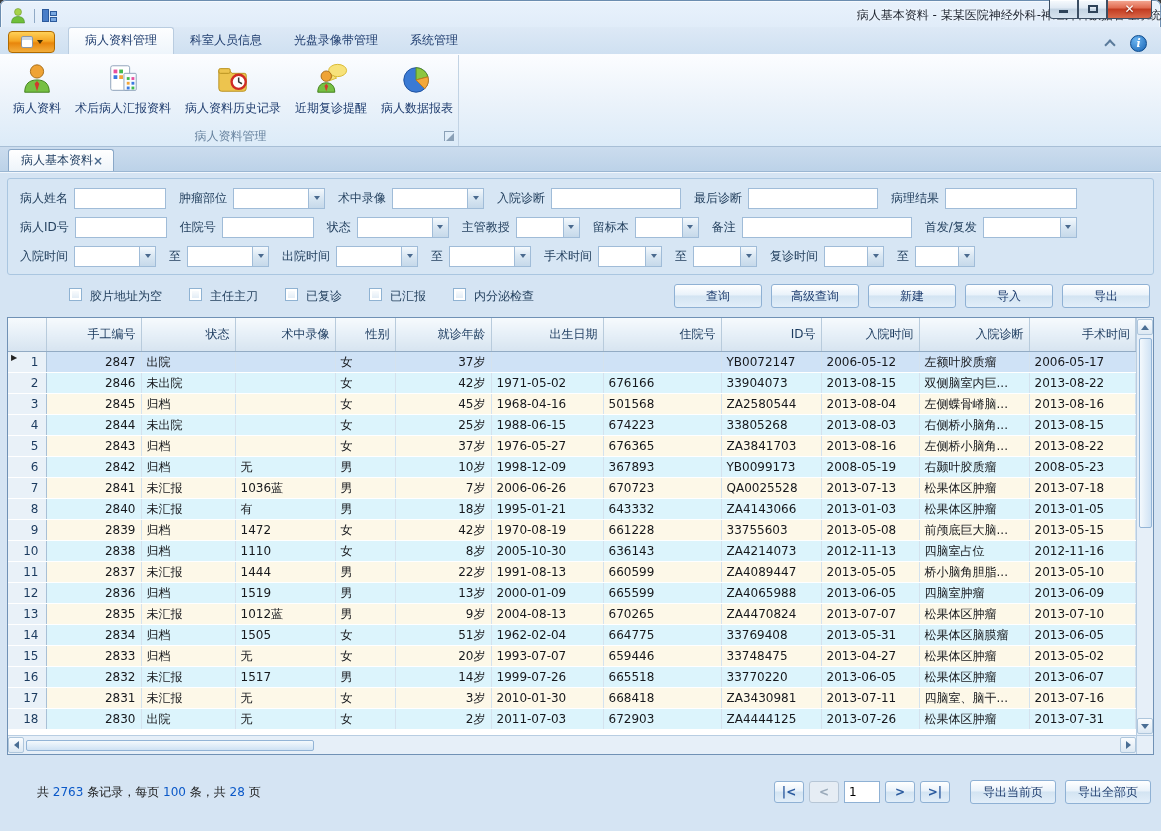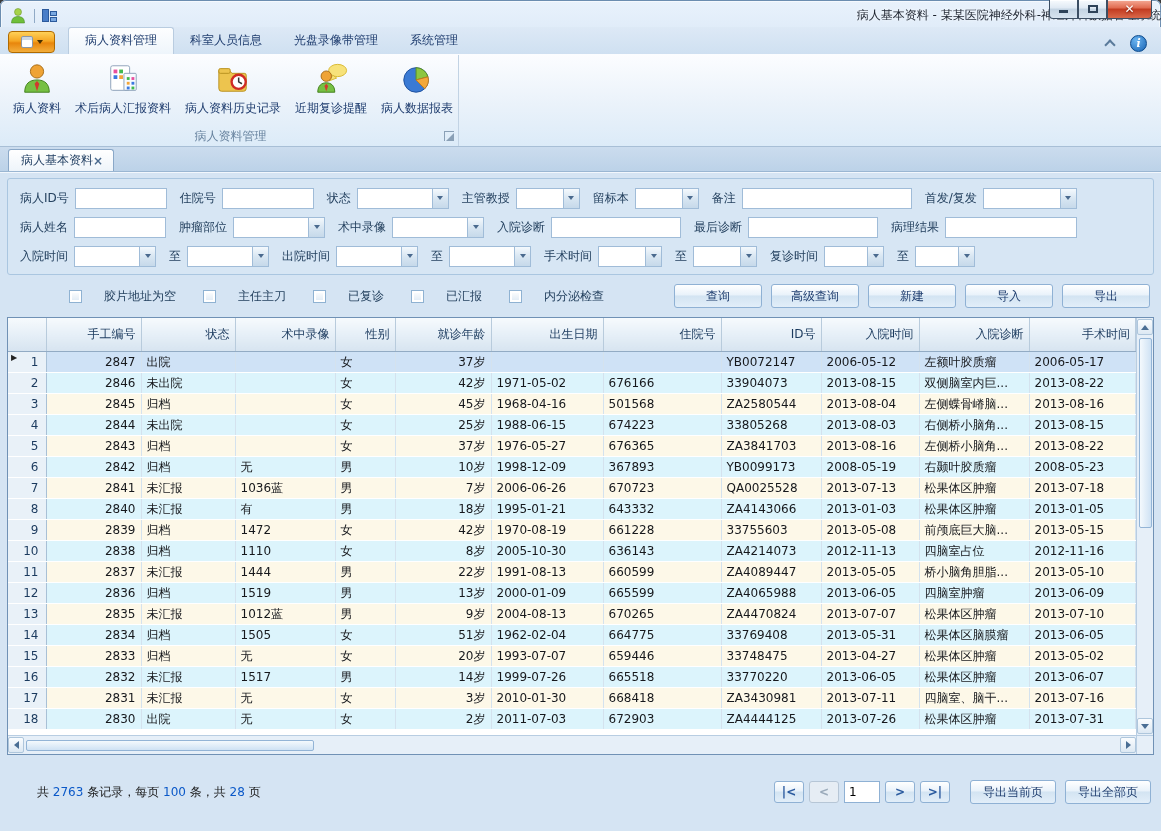--- a/index.html
+++ b/index.html
@@ -59,21 +59,21 @@
 .f-row{display:flex;align-items:center;height:22px}
 .f-label{color:#24415f;margin-right:6px;white-space:nowrap}
 .f-item{margin-right:13px}
 .tbox{height:21px;border:1px solid #a0bcd8;background:#fff;padding:0 4px;font:inherit;color:#222}
 .combo{display:flex;height:21px;border:1px solid #a0bcd8;background:#fff}
 .cfill{flex:1}
 .cbtn{width:16px;background:linear-gradient(#f4f9fd,#d8e6f2 50%,#c6d9ea);border-left:1px solid #a0bcd8;display:flex;align-items:center;justify-content:center}
 .cbtn::after{content:'';border-left:3.5px solid transparent;border-right:3.5px solid transparent;border-top:4px solid #4a6a8e}
 .toolbar-row{flex:0 0 42px;display:flex;align-items:center;justify-content:space-between;padding:0 4px 0 62px}
 .cb-group{display:flex;gap:27px}
-.cb-wrap{display:flex;align-items:center;gap:22px;color:#24415f}
+.cb-wrap{display:flex;gap:8px;color:#24415f}
 .cb{width:13px;height:13px;border:1px solid #8fb2d2;background:linear-gradient(#ffffff,#dde9f4);box-shadow:inset 0 0 0 2px #fff}
 .btn-group{display:flex;gap:9px}
 .btn3d{min-width:88px;height:24px;border:1px solid #8fb1d4;border-radius:3px;color:#1d3c6e;font:inherit;padding:0 10px;
  display:flex;align-items:center;justify-content:center;background:linear-gradient(#ffffff,#e9f2fa 45%,#d3e4f2 50%,#e2eef9)}
 
 .grid-wrap{flex:0 0 438px;border:1px solid #7091b5;background:#fff;display:flex;flex-direction:column;min-height:0}
 .grid-main{flex:1;display:flex;overflow:hidden}
 .table-zone{flex:1;overflow:hidden}
 table{border-collapse:collapse;table-layout:fixed;width:100%}
 th{height:22px;background:linear-gradient(#f6fafd,#e3edf6 60%,#d7e4f0);color:#1b3a5e;font-weight:normal;text-align:right;
@@ -228,20 +228,40 @@
     <div class="doc-tab">
       <span>病人基本资料</span>
       <span class="tab-close">×</span>
     </div>
   </div>
 
   <div class="client">
 
     <div class="filter-panel" id="filterPanel">
         <div class="f-row">
+          <span class="f-label">病人姓名</span>
+          <input class="tbox f-item" style="width: 92px;">
+          <span class="f-label">肿瘤部位</span>
+          <div class="combo f-item" style="width: 92px;">
+            <div class="cfill"></div>
+            <div class="cbtn"></div>
+          </div>
+          <span class="f-label">术中录像</span>
+          <div class="combo f-item" style="width: 92px;">
+            <div class="cfill"></div>
+            <div class="cbtn"></div>
+          </div>
+          <span class="f-label">入院诊断</span>
+          <input class="tbox f-item" style="width: 130px;">
+          <span class="f-label">最后诊断</span>
+          <input class="tbox f-item" style="width: 130px;">
+          <span class="f-label">病理结果</span>
+          <input class="tbox f-item" style="width: 132px;">
+        </div>
+        <div class="f-row">
           <span class="f-label">病人ID号</span>
           <input class="tbox f-item" style="width: 92px;">
           <span class="f-label">住院号</span>
           <input class="tbox f-item" style="width: 92px;">
           <span class="f-label">状态</span>
           <div class="combo f-item" style="width: 92px;">
             <div class="cfill"></div>
             <div class="cbtn"></div>
           </div>
           <span class="f-label">主管教授</span>
@@ -254,40 +274,20 @@
             <div class="cfill"></div>
             <div class="cbtn"></div>
           </div>
           <span class="f-label">备注</span>
           <input class="tbox f-item" style="width: 170px;">
           <span class="f-label">首发/复发</span>
           <div class="combo f-item" style="width: 94px;">
             <div class="cfill"></div>
             <div class="cbtn"></div>
           </div>
-        </div>
-        <div class="f-row">
-          <span class="f-label">病人姓名</span>
-          <input class="tbox f-item" style="width: 92px;">
-          <span class="f-label">肿瘤部位</span>
-          <div class="combo f-item" style="width: 92px;">
-            <div class="cfill"></div>
-            <div class="cbtn"></div>
-          </div>
-          <span class="f-label">术中录像</span>
-          <div class="combo f-item" style="width: 92px;">
-            <div class="cfill"></div>
-            <div class="cbtn"></div>
-          </div>
-          <span class="f-label">入院诊断</span>
-          <input class="tbox f-item" style="width: 130px;">
-          <span class="f-label">最后诊断</span>
-          <input class="tbox f-item" style="width: 130px;">
-          <span class="f-label">病理结果</span>
-          <input class="tbox f-item" style="width: 132px;">
         </div>
         <div class="f-row">
           <span class="f-label">入院时间</span>
           <div class="combo f-item" style="width: 82px;">
             <div class="cfill"></div>
             <div class="cbtn"></div>
           </div>
           <span class="f-label">至</span>
           <div class="combo f-item" style="width: 82px;">
             <div class="cfill"></div>

